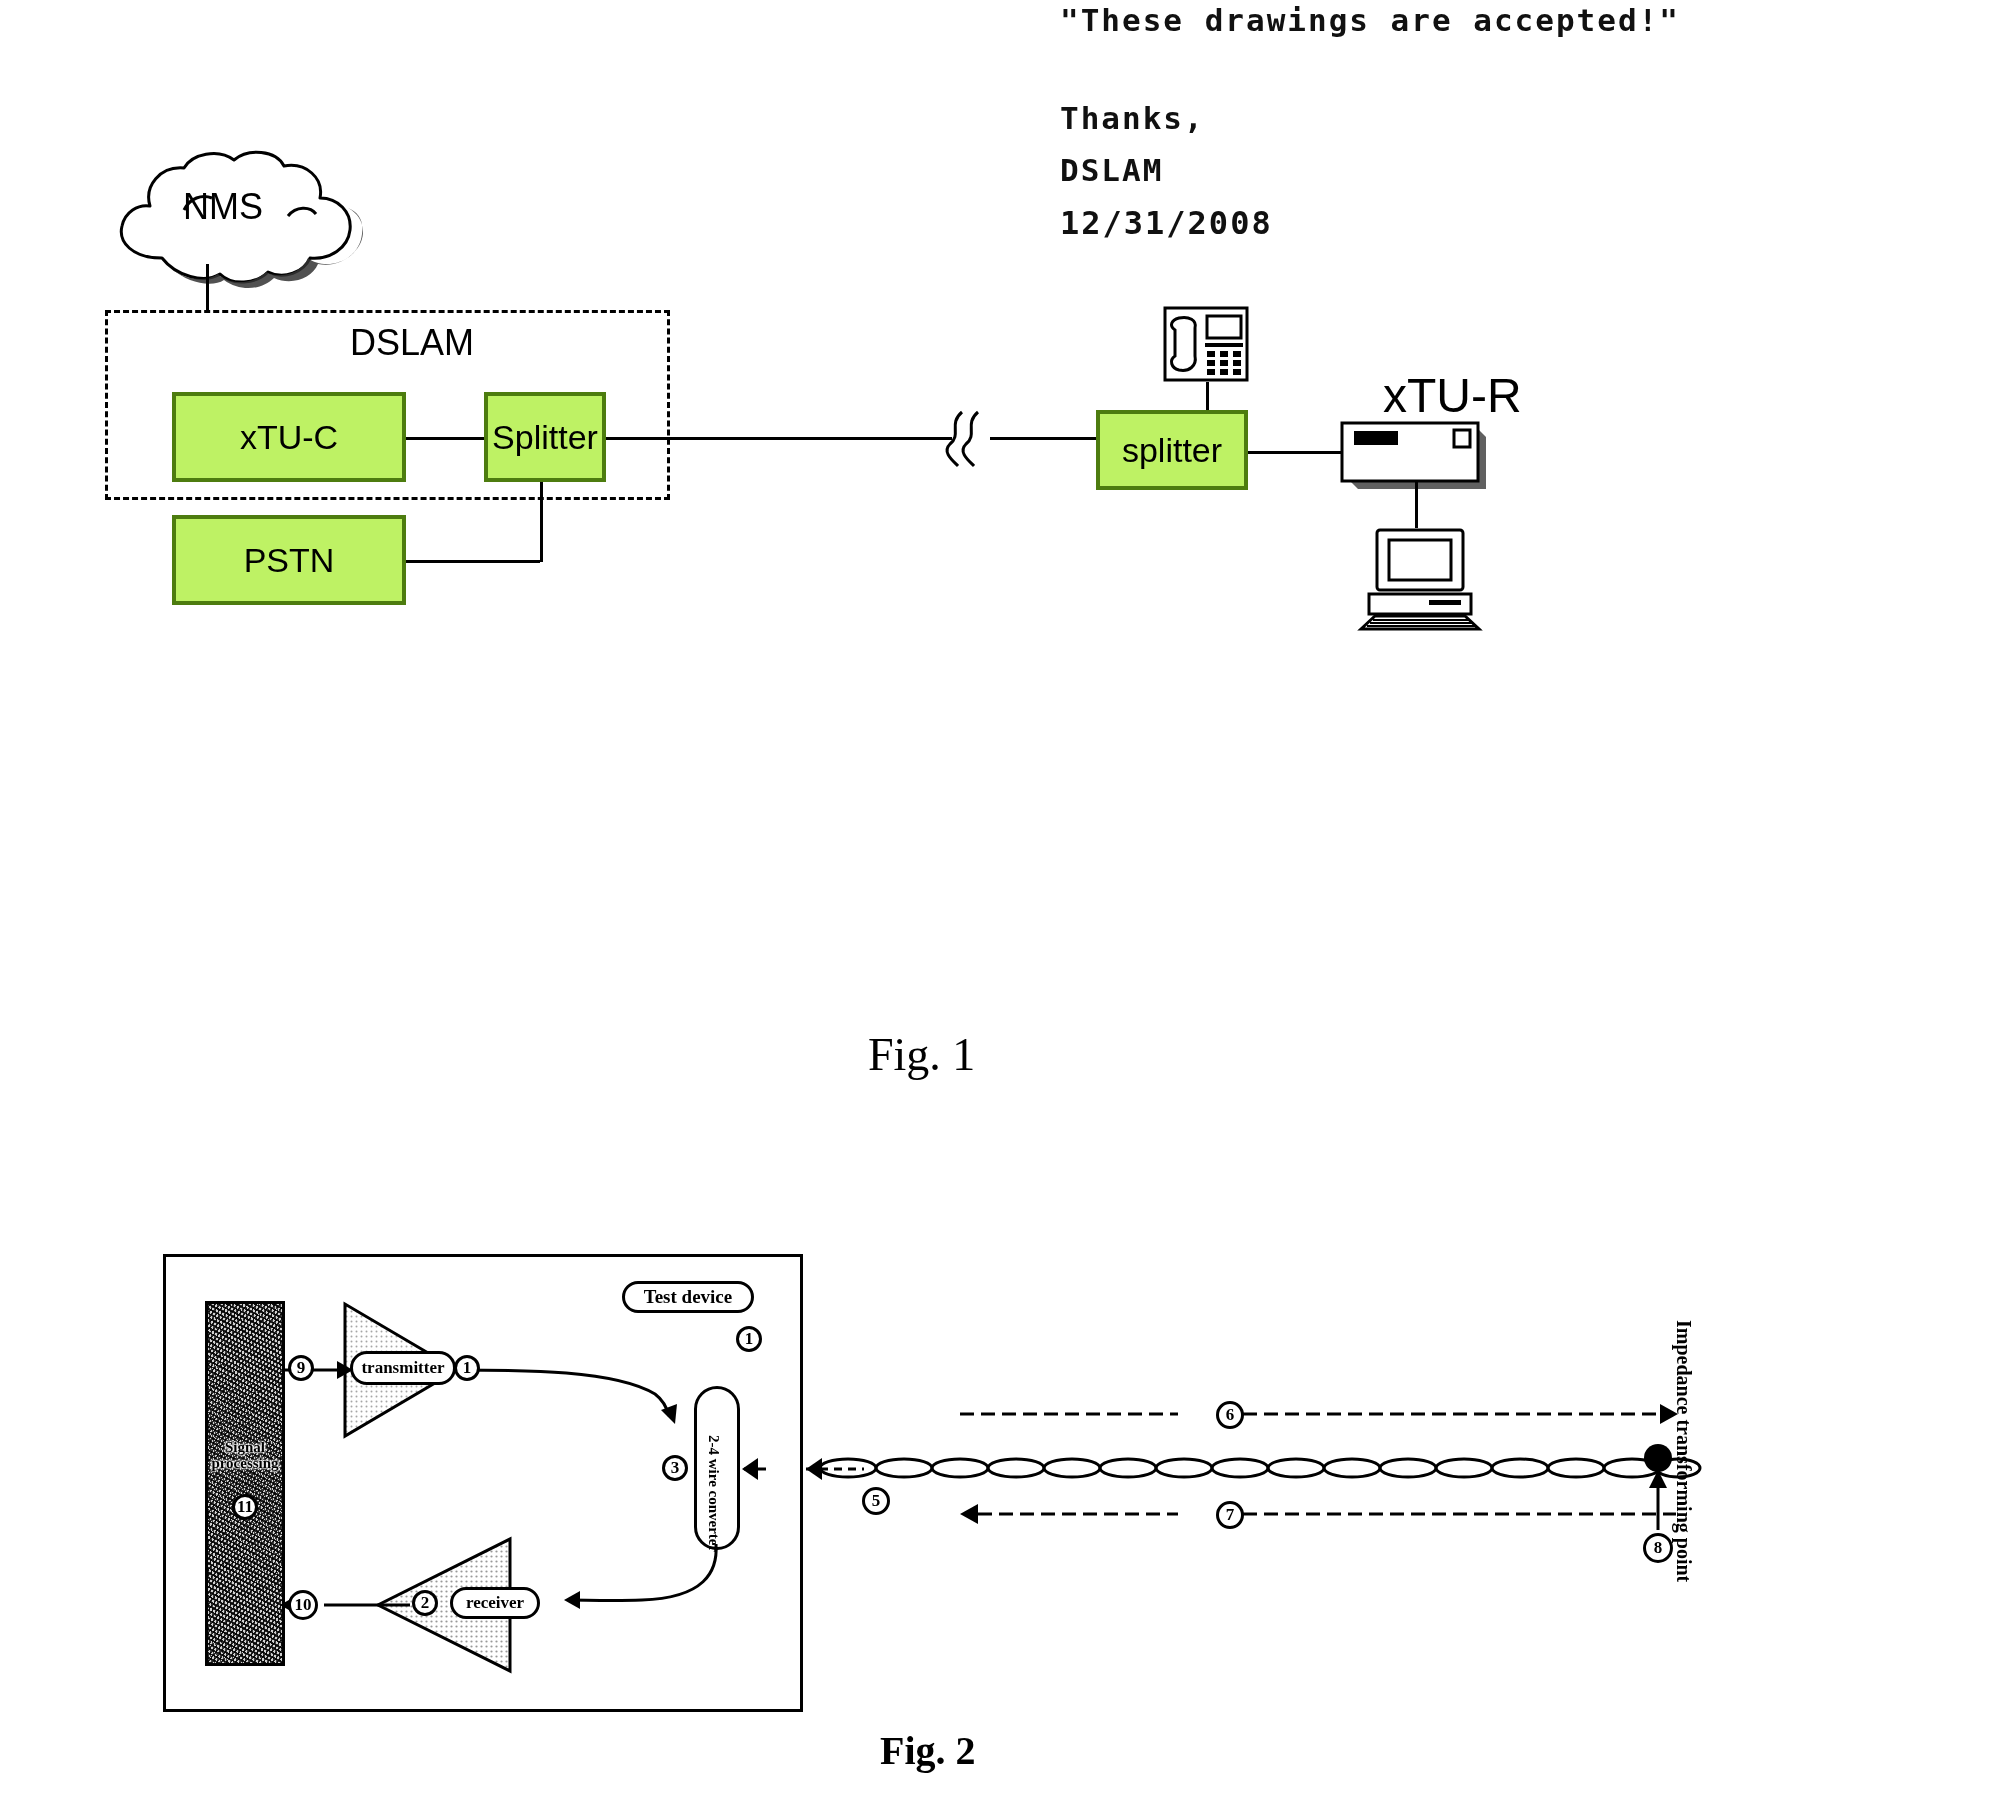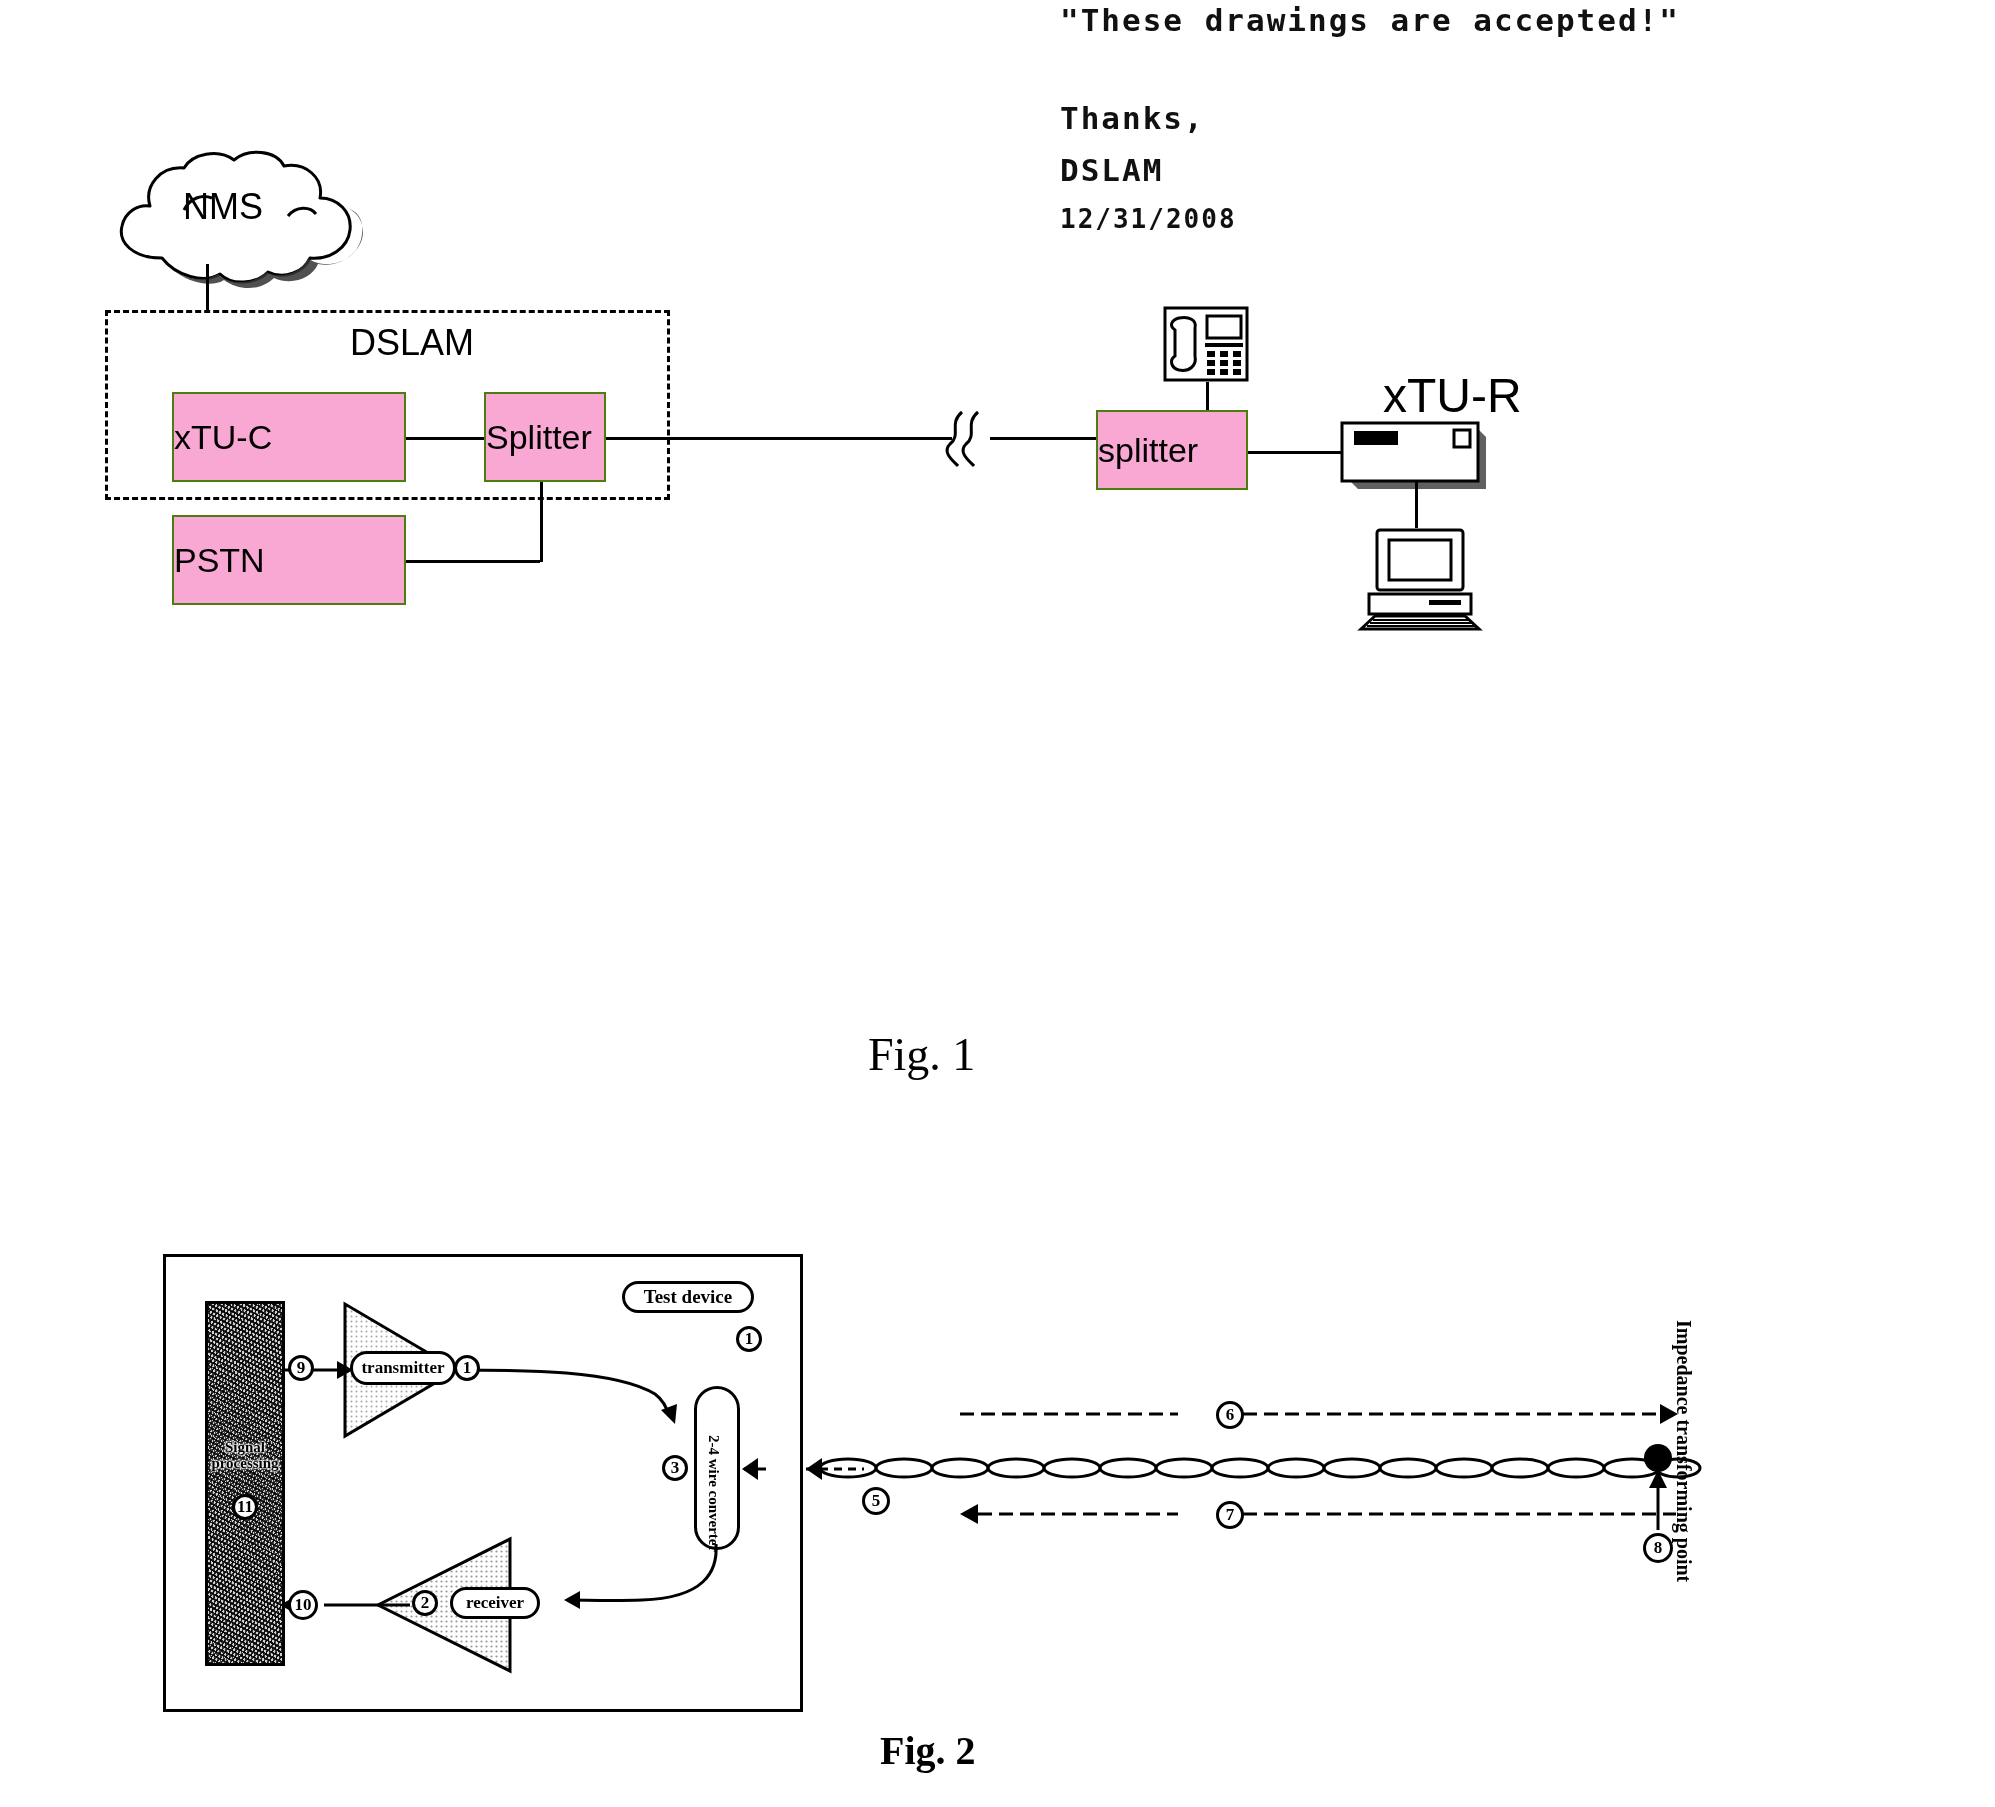--- a/index.html
+++ b/index.html
@@ -40,46 +40,47 @@
     font-size: 31px;
   }
   #note-signature {
     left: 1060px;
     top: 152px;
     font-size: 31px;
   }
   #note-date {
     left: 1060px;
     top: 204px;
-    font-size: 26px;
+    font-size: 32px;
   }
 
   
   .fig-caption {
     position: absolute;
     font-family: "Liberation Serif", serif;
     font-size: 46px;
     color: #000;
   }
   #fig1-caption { left: 868px; top: 1028px; }
   #fig2-caption {
     left: 880px;
     top: 1727px;
     font-weight: bold;
     font-size: 40px;
   }
 
   
   .box {
     position: absolute;
-    border: 2px solid #4d7c0f;
-    background: #f9a8d4;
+    border: 4px solid #4d7c0f;
+    background: #bef264;
     box-sizing: border-box;
     display: flex;
     align-items: center;
+    justify-content: center;
   }
   .box span {
     font-size: 34px;
     font-family: "Liberation Sans", sans-serif;
   }
   .plain-label {
     position: absolute;
     font-size: 34px;
     font-family: "Liberation Sans", sans-serif;
     white-space: nowrap;

